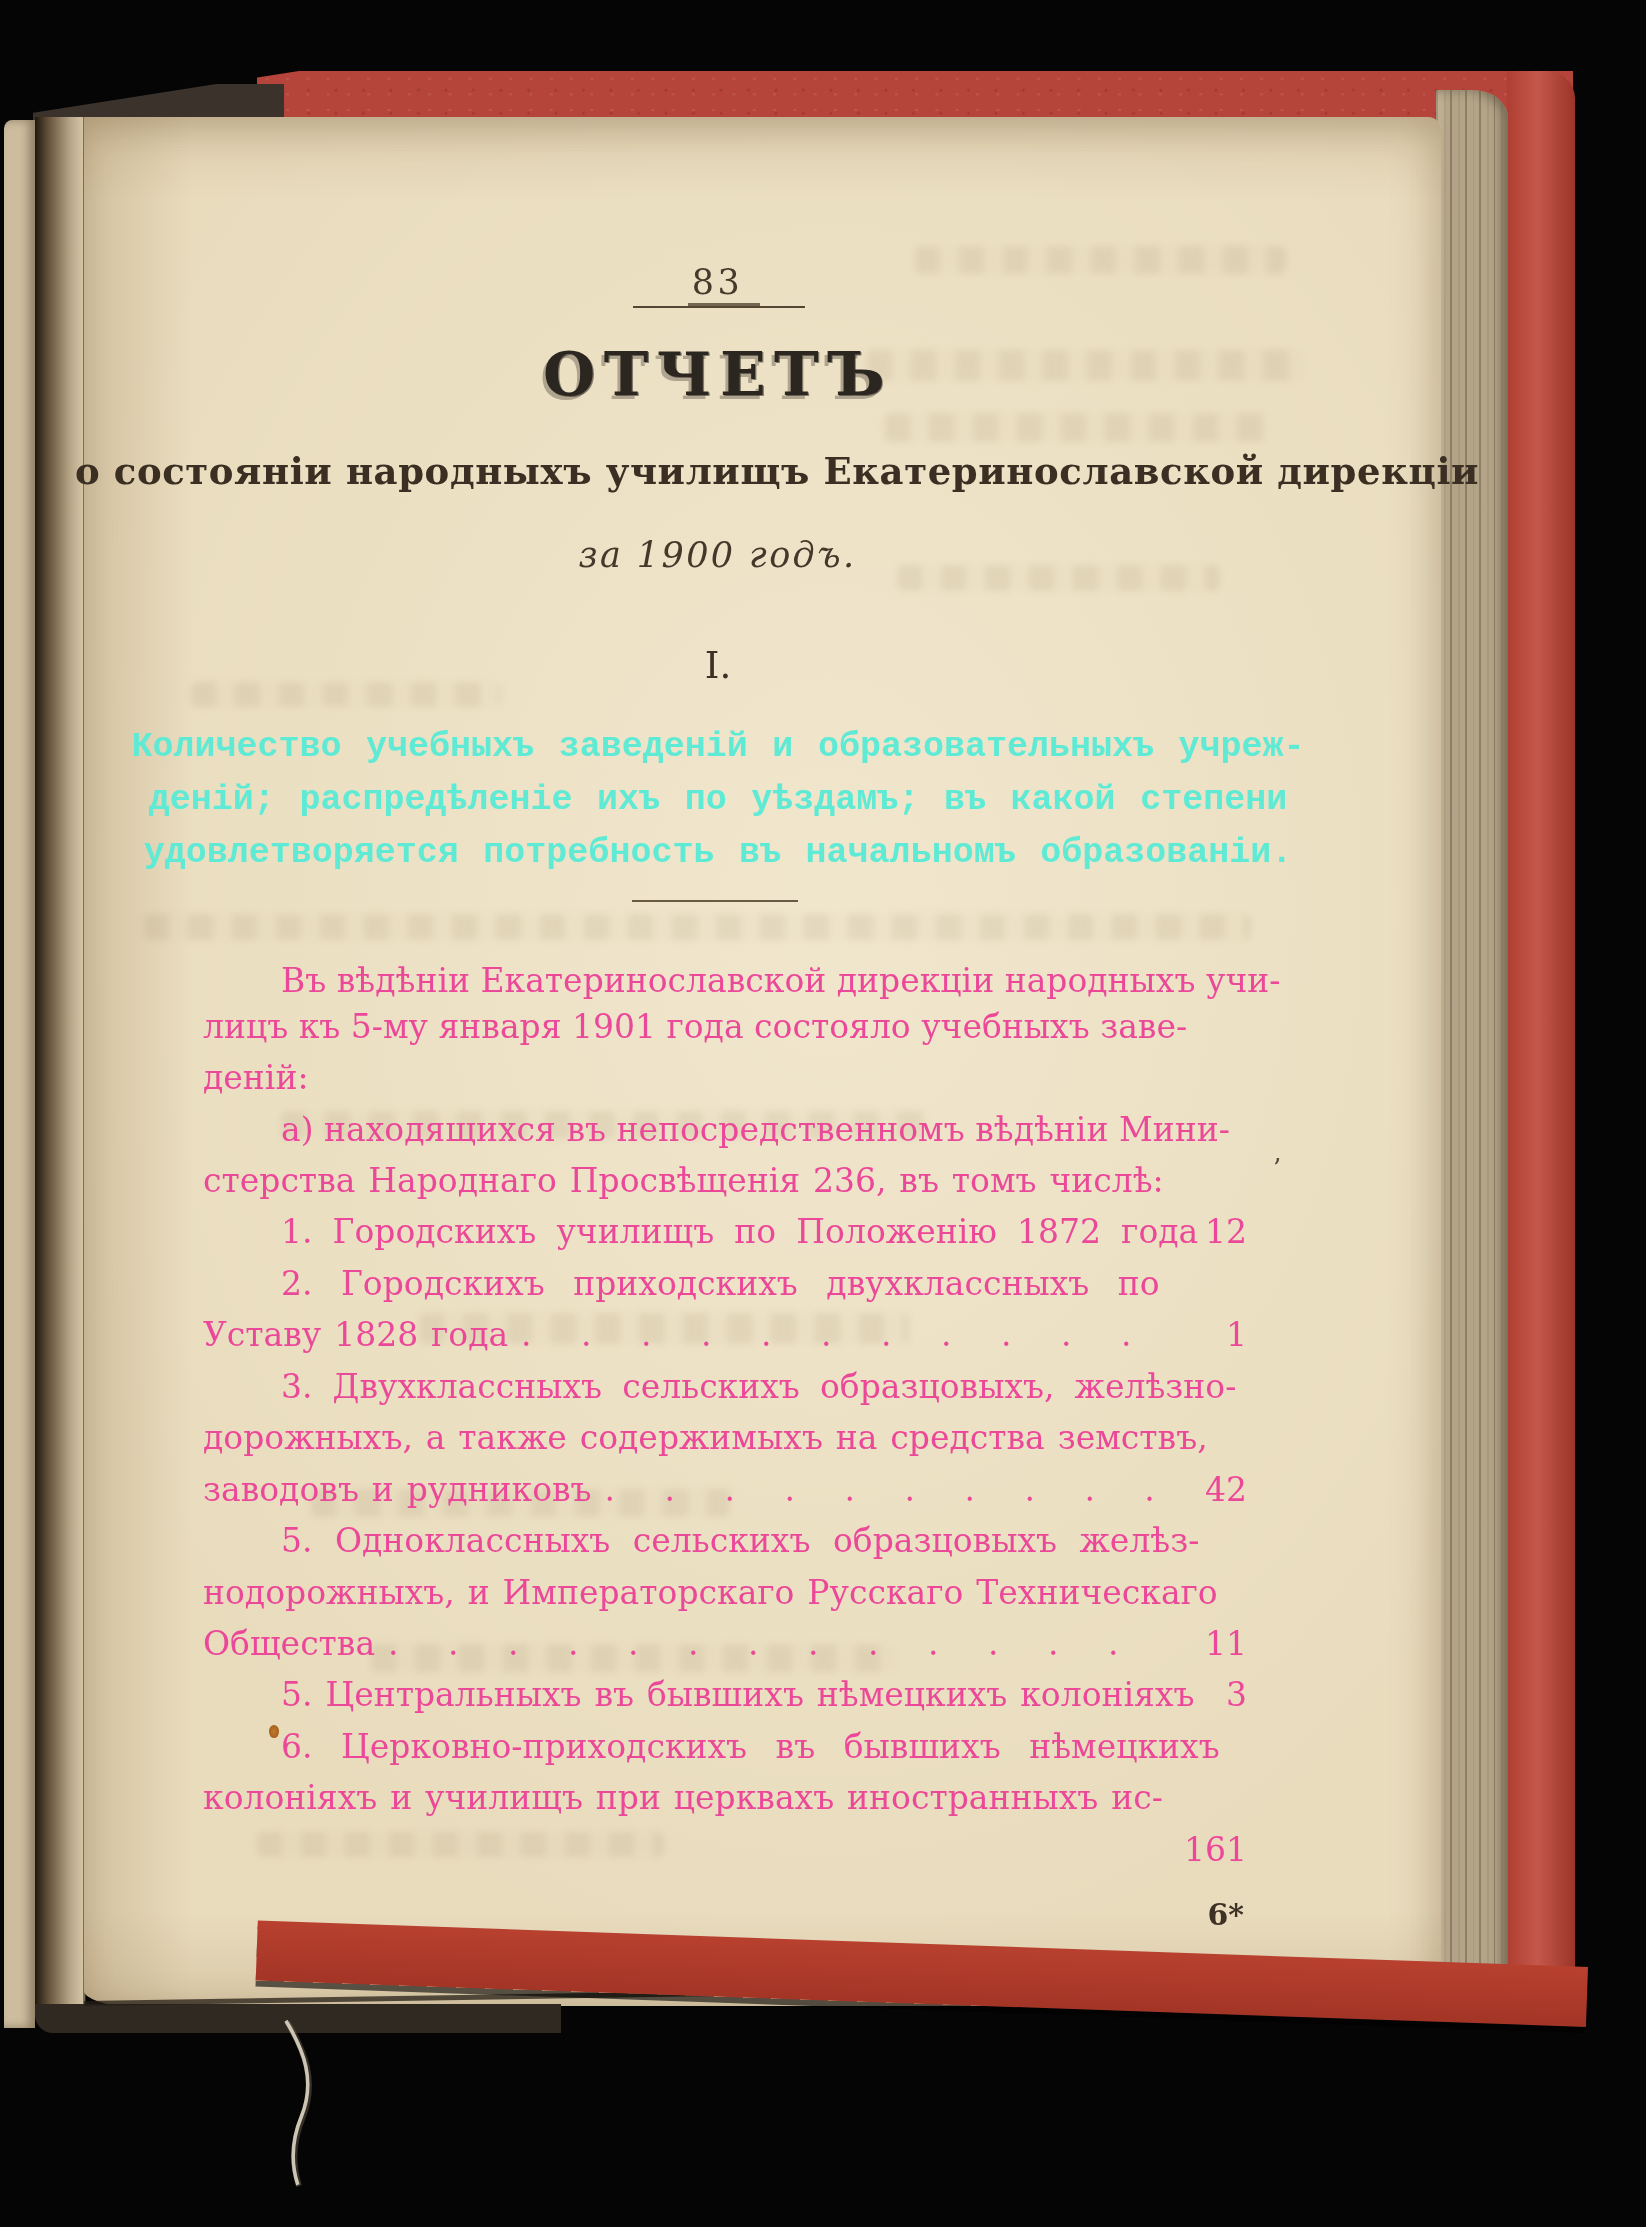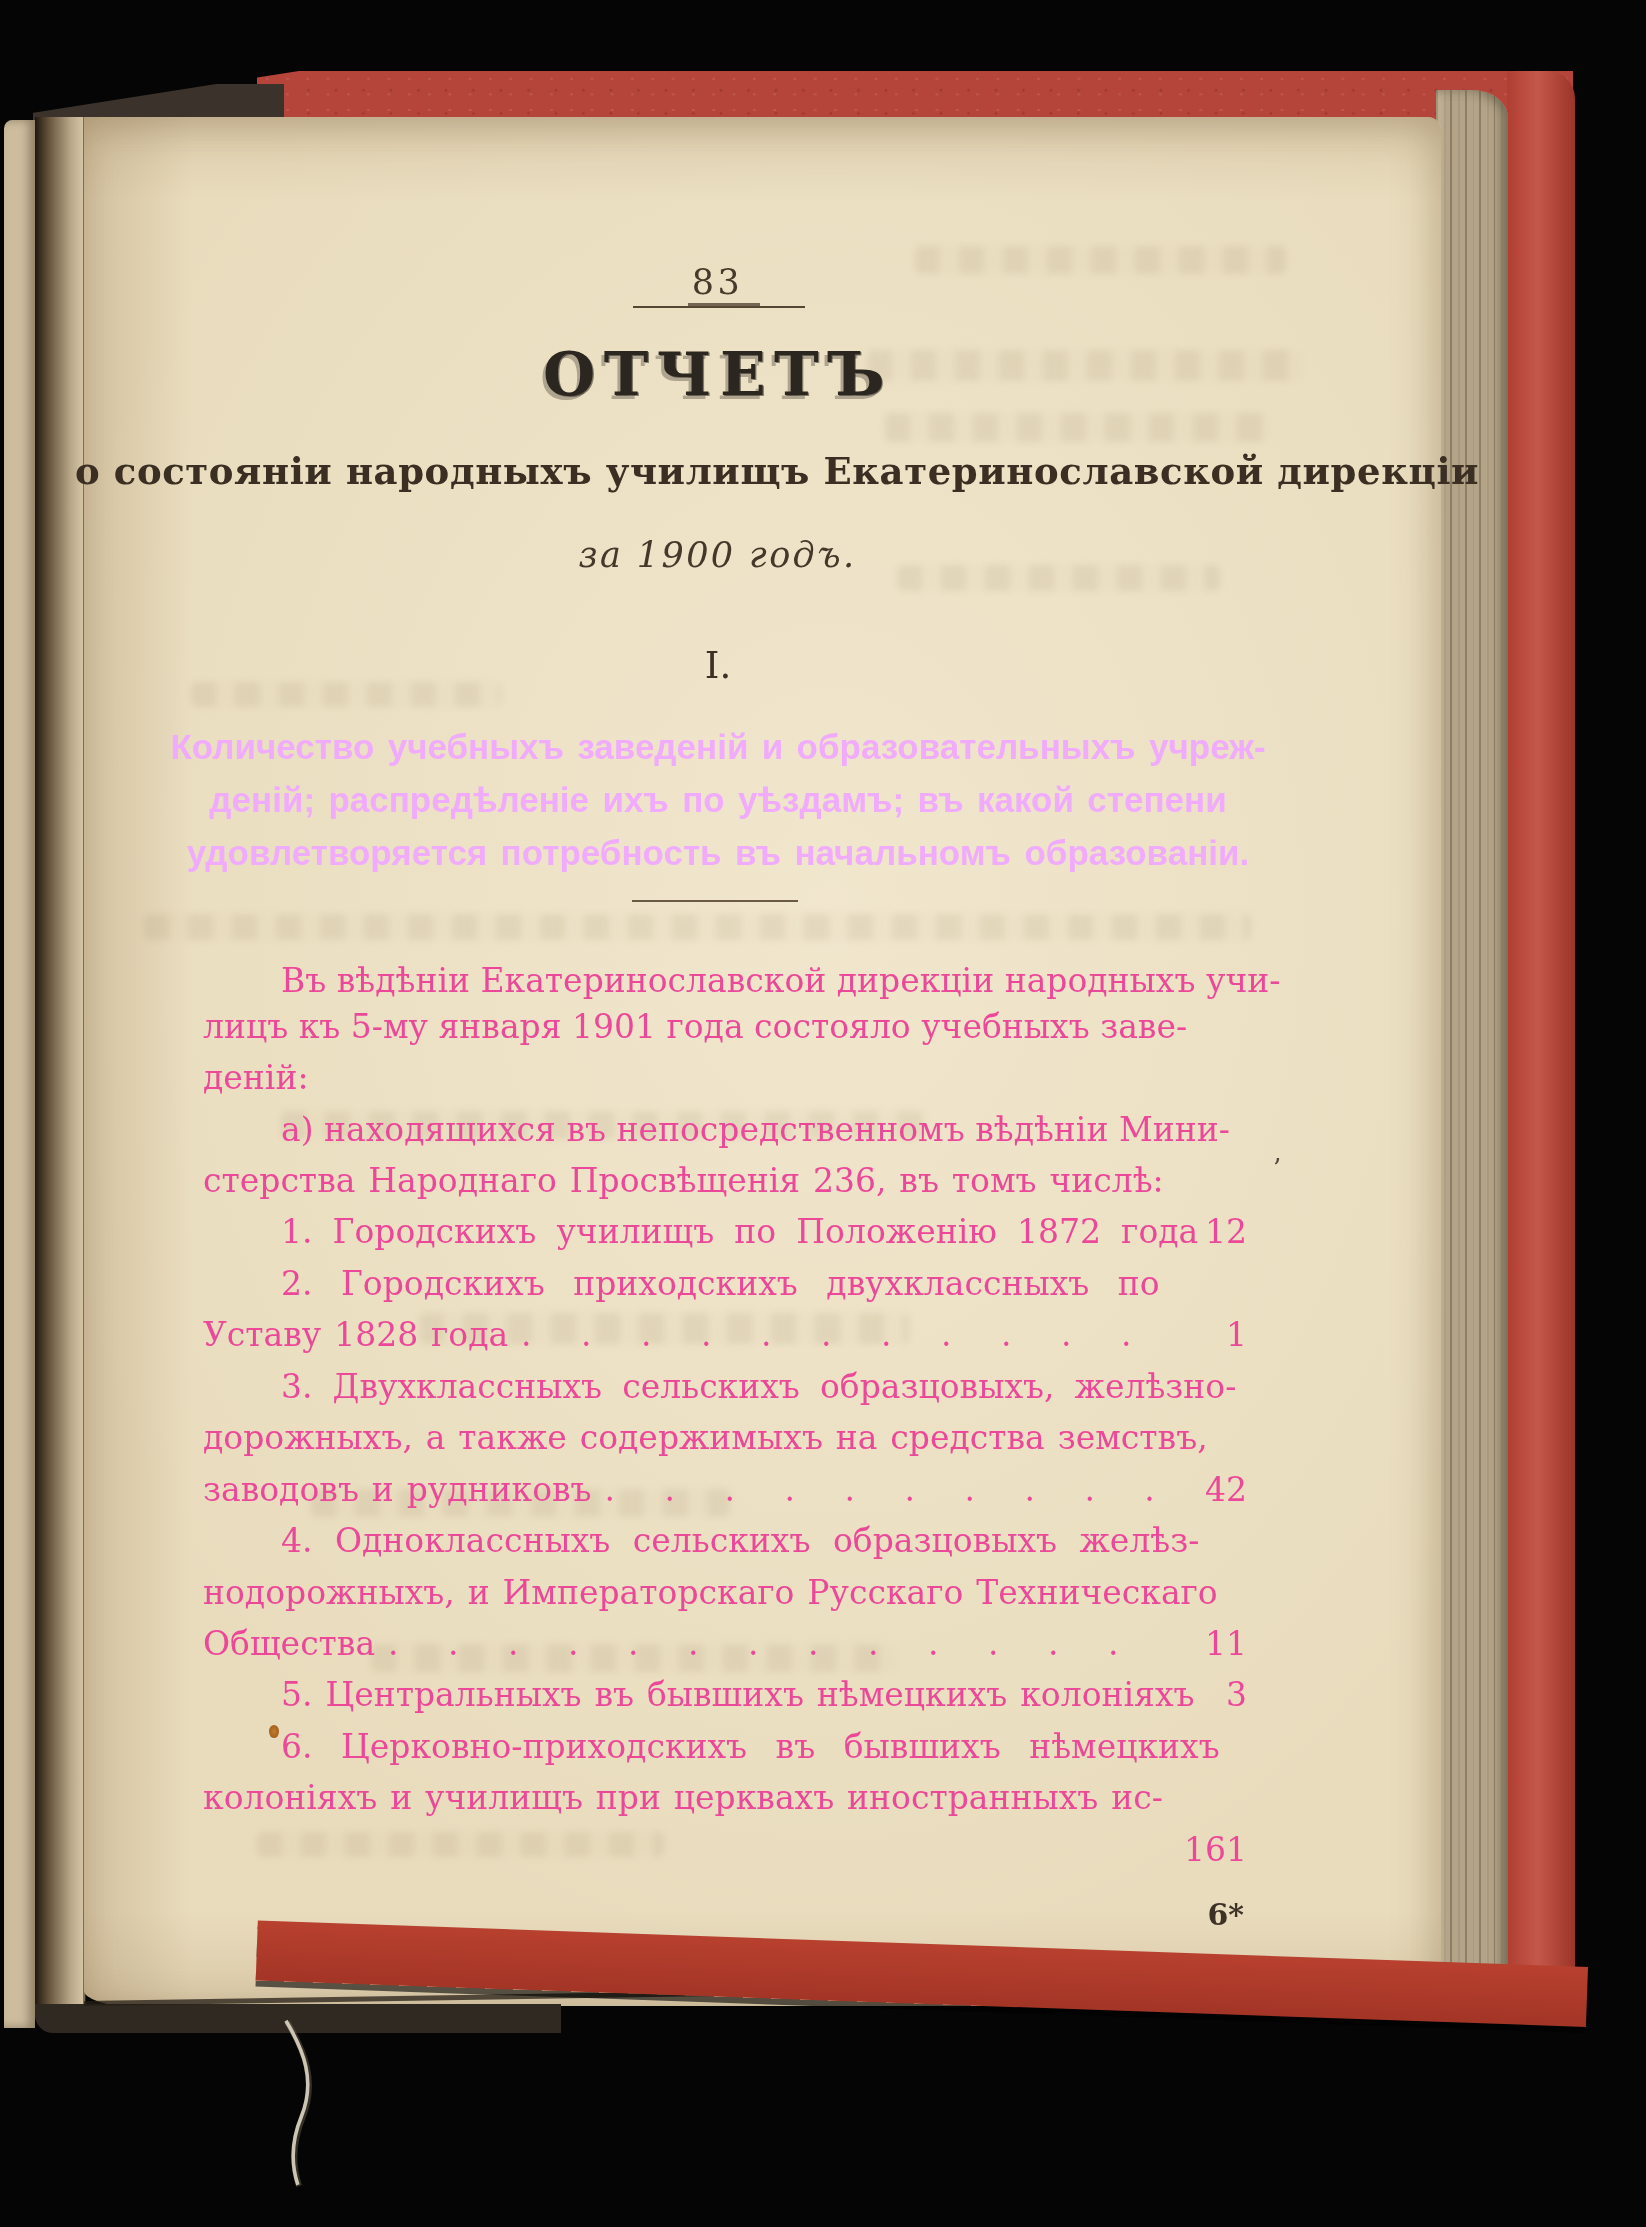--- a/index.html
+++ b/index.html
@@ -51,21 +51,21 @@
   
   .ink{color:#473a2b;}
   .pagenum{font-size:35px;letter-spacing:3.6px;text-align:center;}
   .rule{background:#554634;height:1.8px;}
   .rule2{background:#6a5a46;}
   .title{font-size:60px;font-weight:bold;letter-spacing:8.4px;text-align:center;color:#2c2620;
     text-shadow:-3px 4.2px 0 rgba(44,38,32,.32),1.2px 1.2px 0 rgba(44,38,32,.55);white-space:nowrap;}
   .subtitle{font-size:37px;font-weight:bold;color:#3a2f22;text-align:center;white-space:nowrap;letter-spacing:0.6px;}
   .dateline{font-size:35px;font-style:italic;text-align:center;color:#44382a;letter-spacing:2.4px;}
   .numeral{font-size:37px;text-align:center;color:#3c3124;}
-  .headline{font-family:Liberation Sans, sans-serif;font-size:35px;font-weight:bold;color:#f0abfc;
+  .headline{font-family:Liberation Mono, monospace;font-size:35px;font-weight:bold;color:#5eead4;
     text-align:center;white-space:nowrap;word-spacing:3.6px;width:1376px;left:30px;}
   .bline{left:203px;width:1044px;height:42px;font-size:33px;color:#ec4899;white-space:nowrap;}
   .bline .txt{word-spacing:2.4px;}
   .ind .txt{padding-left:78px;display:inline-block;}
   .tight .txt{word-spacing:0;}
   .w16 .txt{word-spacing:9.6px;}
   .w20 .txt{word-spacing:12px;}
   .w30 .txt{word-spacing:18px;}
   .num{position:absolute;right:0;top:0;}
   .sig{font-size:30px;font-weight:bold;color:#3c3124;text-align:right;}
@@ -154,21 +154,21 @@
   <span class="txt">3. Двухклассныхъ сельскихъ образцовыхъ, желѣзно-</span>
 </div>
 <div class="abs bline" style="top:1418px;">
   <span class="txt">дорожныхъ, а также содержимыхъ на средства земствъ,</span>
 </div>
 <div class="abs bline" style="top:1470px;">
   <span class="txt">заводовъ и рудниковъ .  .  .  .  .  .  .  .  .  .</span>
   <span class="num">42</span>
 </div>
 <div class="abs bline ind w20" style="top:1521px;">
-  <span class="txt">4. Одноклассныхъ сельскихъ образцовыхъ желѣз-</span>
+  <span class="txt">5. Одноклассныхъ сельскихъ образцовыхъ желѣз-</span>
 </div>
 <div class="abs bline" style="top:1573px;">
   <span class="txt">нодорожныхъ, и Императорскаго Русскаго Техническаго</span>
 </div>
 <div class="abs bline" style="top:1624px;">
   <span class="txt">Общества .  .  .  .  .  .  .  .  .  .  .  .  .</span>
   <span class="num">11</span>
 </div>
 <div class="abs bline ind" style="top:1675px;">
   <span class="txt">5. Центральныхъ въ бывшихъ нѣмецкихъ колоніяхъ</span>

